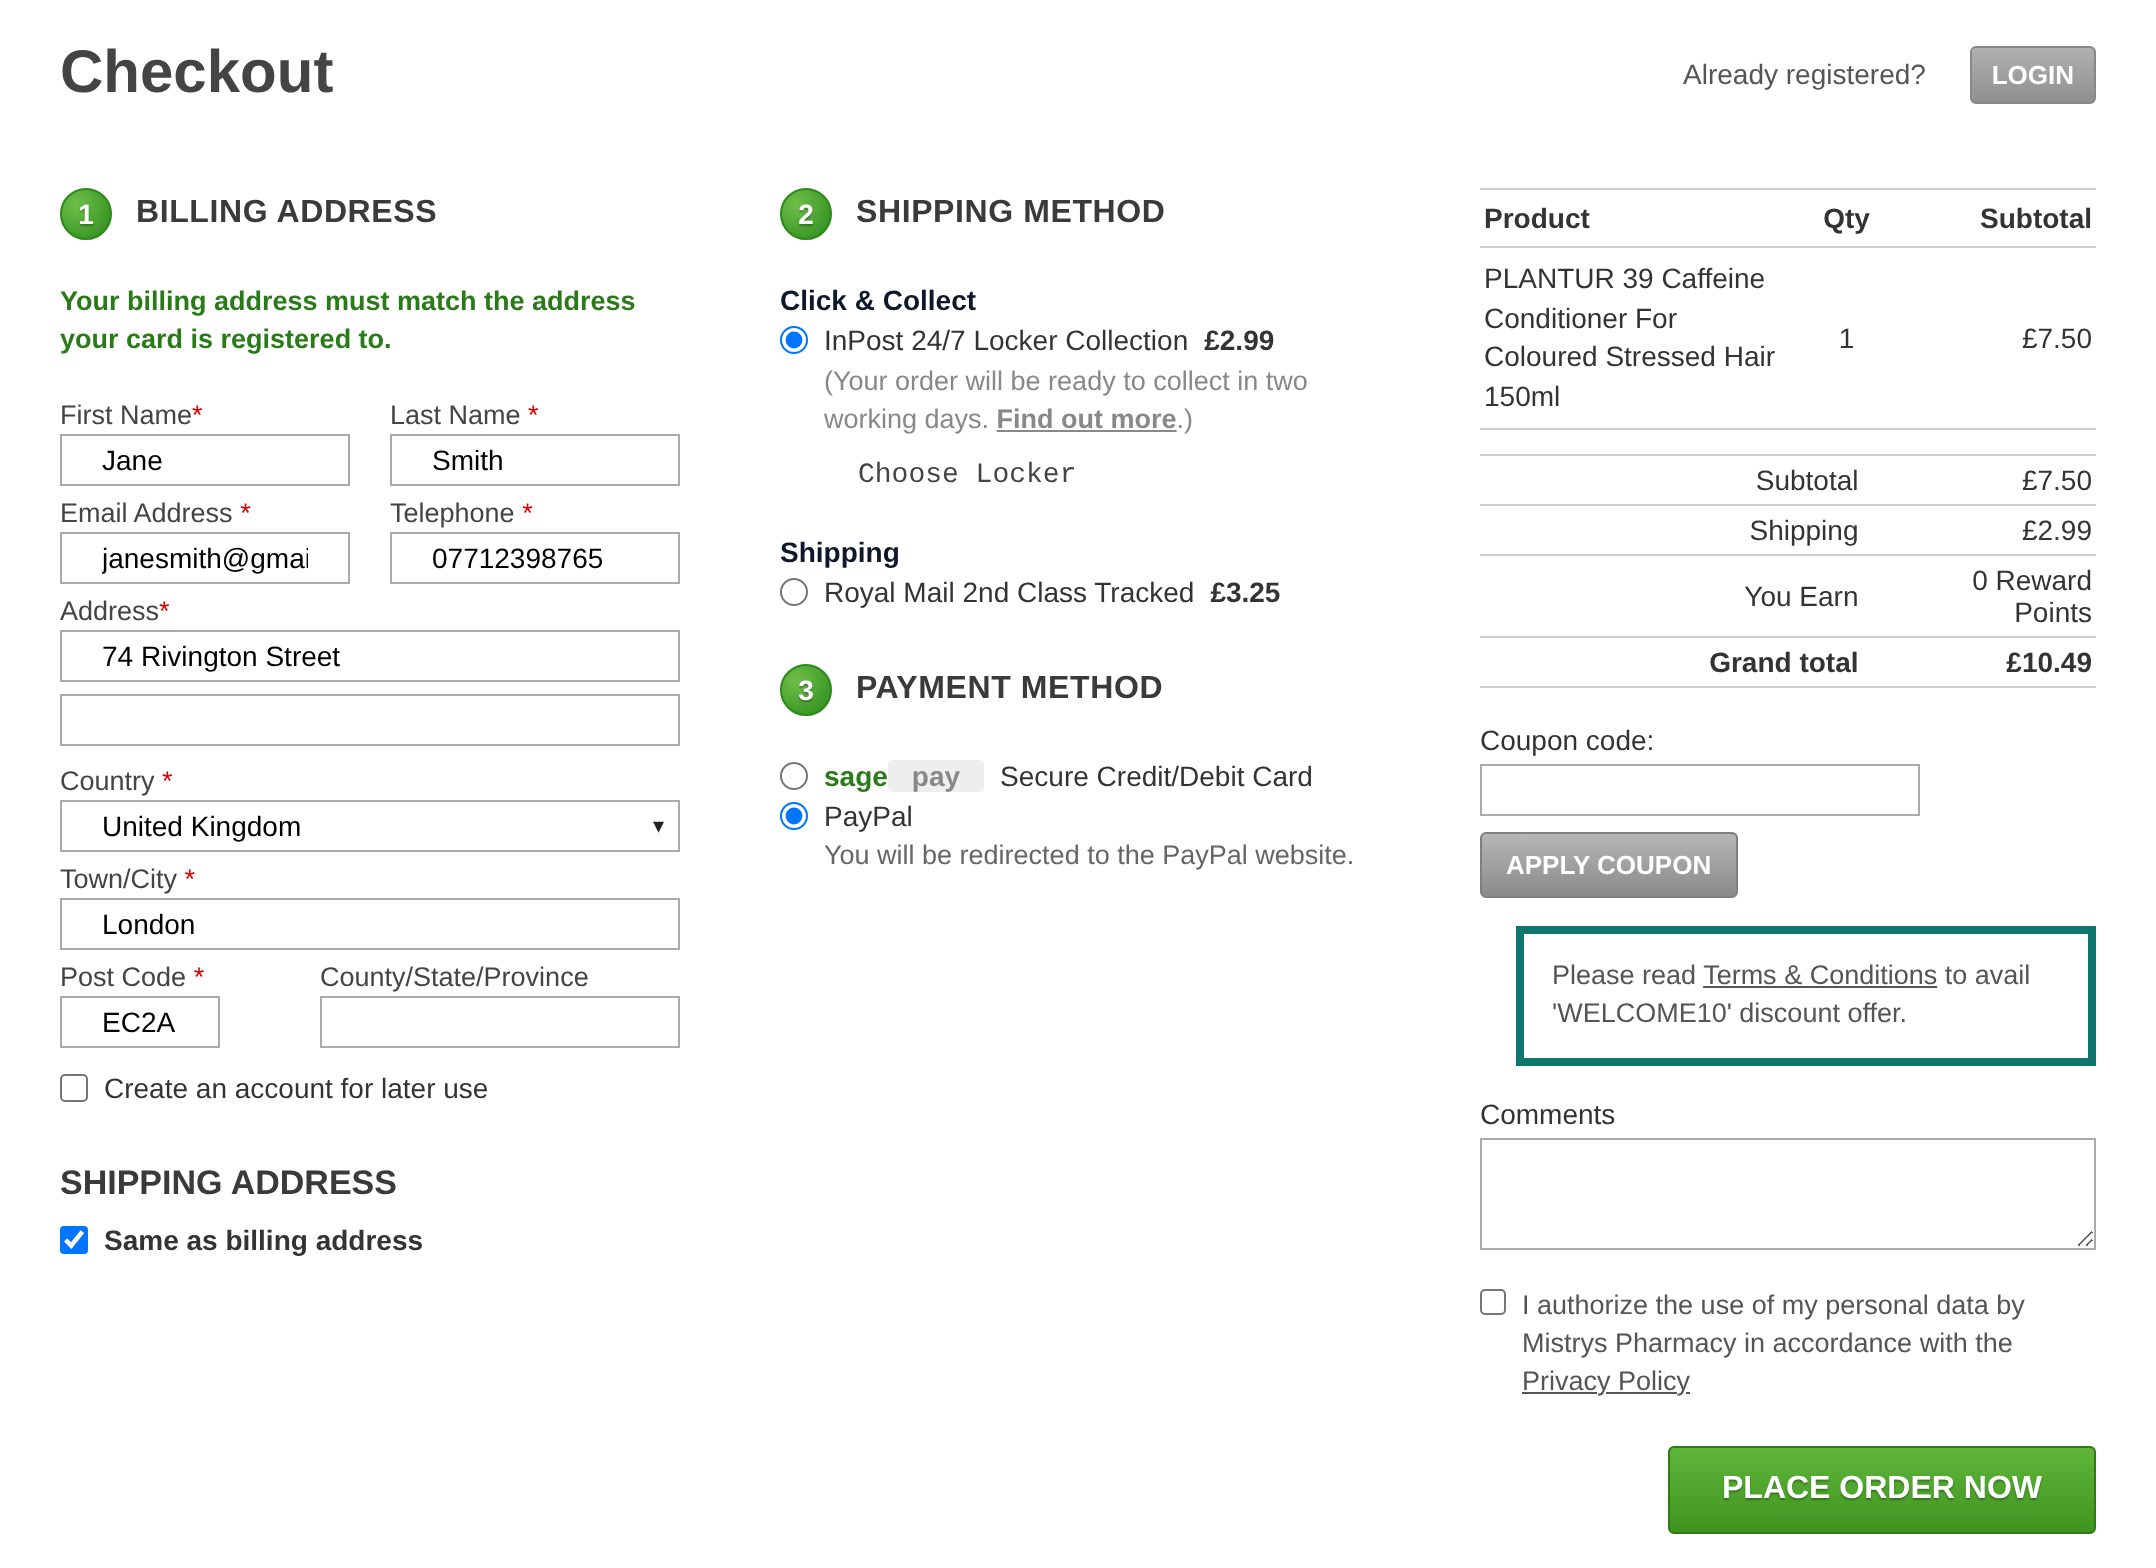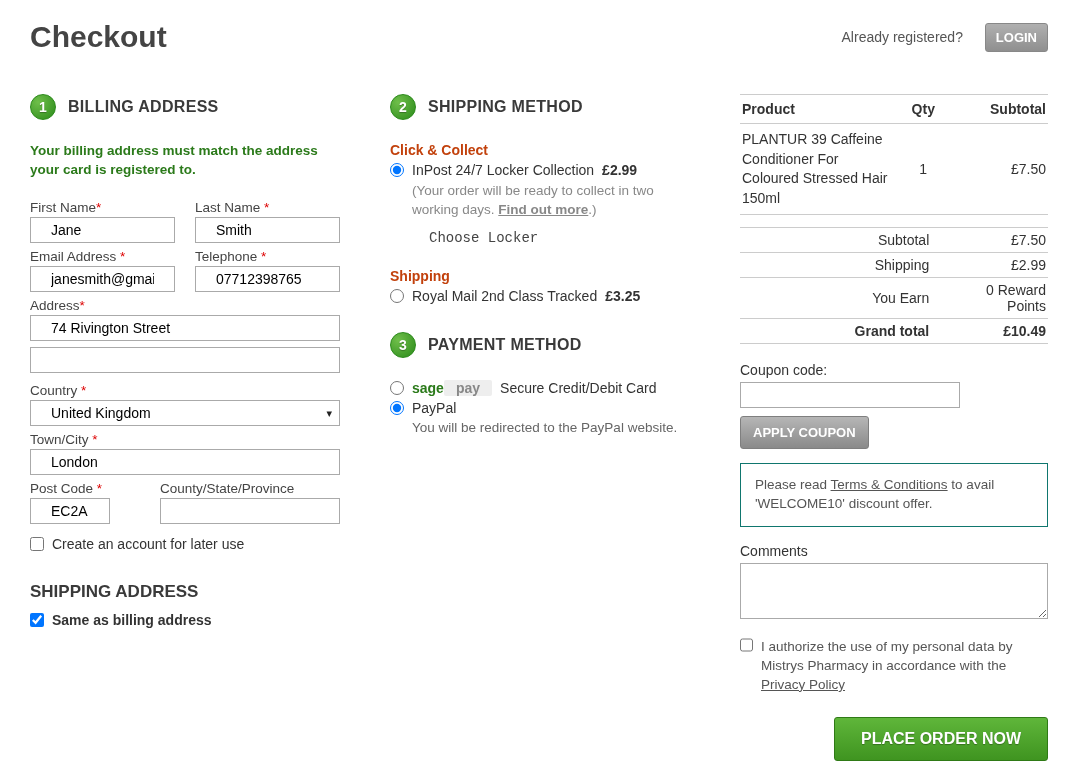--- a/index.html
+++ b/index.html
@@ -20,41 +20,41 @@
 .notice { color: #2b7a1a; font-weight: bold; font-size: 13.5px; line-height: 1.4; margin-bottom: 20px; }
 .field-row { display: flex; gap: 20px; margin-bottom: 6px; }
 .field { flex: 1; display: flex; flex-direction: column; }
 .label { font-size: 13.5px; color: #444; margin-bottom: 2px; }
 .req { color: #d00; }
 input[type=text], select, textarea { border: 1px solid #aaa; padding: 4px 20px; font-size: 14px; height: 26px; background: #fff; width: 100%; }
 textarea { height: 56px; resize: both; }
 .full { width: 100%; }
 .checkbox-row { display: flex; align-items: center; gap: 8px; margin-top: 12px; margin-bottom: 30px; font-size: 14px; color: #333; }
 .sub-heading { font-size: 17px; font-weight: bold; color: #3a3a3a; margin-bottom: 10px; }
-.ship-group-title { font-weight: bold; font-size: 14px; color: #c2410c; margin-bottom: 4px; }
+.ship-group-title { font-weight: bold; font-size: 14px; color: #0f172a; margin-bottom: 4px; }
 .radio-row { display: flex; align-items: center; gap: 8px; font-size: 14px; color: #333; margin-bottom: 4px; }
 .radio-row .price { font-weight: bold; }
 .ship-note { color: #888; font-size: 13.5px; margin-left: 22px; line-height: 1.4; }
 .ship-note a { color: #888; text-decoration: underline; cursor: pointer; font-weight: bold; }
 .choose-locker { margin-left: 39px; margin-top: 10px; margin-bottom: 22px; color: #444; font-size: 14px; font-family: Liberation Mono, monospace; }
 .sagepay { font-weight: bold; font-family: Arial; font-size: 14px; }
 .sagepay .sage { color: #2b7a1a; }
 .sagepay .pay { color: #888; background:#eee; padding:0 12px; border-radius:2px; }
 .paypal-note { margin-left: 22px; color: #666; font-size: 13.5px; margin-top: 4px; }
 .order-table { width: 100%; border-collapse: collapse; font-size: 14px; }
 .order-table th, .order-table td { text-align: left; padding: 6px 2px; }
 .order-table th:last-child, .order-table td:last-child { text-align: right; }
 .row-border-top { border-top: 1px solid #ccc; }
 .row-border-bottom { border-bottom: 1px solid #ccc; }
 .tot-row td { padding: 4px 2px; }
 .tot-row td:first-child { text-align: right; padding-right: 24px; }
 .grand td { font-weight: bold; }
 .coupon-label { margin-top: 18px; margin-bottom: 4px; color: #333; }
 .apply-btn { display: inline-block; background: linear-gradient(#b6b6b6,#8a8a8a); color: #fff; font-weight: bold; padding: 8px 12px; border-radius: 3px; border: 1px solid #7f7f7f; font-size: 13px; cursor: pointer; margin-top: 8px; }
-.terms-box { border: 1px solid #0f766e; padding: 12px 14px; margin-top: 14px; color: #555; font-size: 13.5px; line-height: 1.4; }
+.terms-box { border: 4px solid #0f766e; padding: 12px 14px; margin-top: 14px; color: #555; font-size: 13.5px; line-height: 1.4; margin-left: 18px; }
 .terms-box a { color: #555; text-decoration: underline; cursor: pointer; }
 .comments-label { margin-top: 16px; margin-bottom: 4px; }
 .auth-row { display: flex; align-items: flex-start; gap: 8px; margin-top: 16px; color: #555; font-size: 13.5px; line-height: 1.4; }
 .auth-row a { color: #555; text-decoration: underline; cursor: pointer; }
 .place-order-btn { display: block; margin-left: auto; margin-top: 22px; background: linear-gradient(#5fb63a,#3f9420); color: #fff; font-weight: bold; font-size: 16px; padding: 12px 26px; border: 1px solid #2f7a16; border-radius: 3px; cursor: pointer; text-shadow: 0 1px 1px rgba(0,0,0,.3); }
 input[type=checkbox], input[type=radio] { width: 14px; height: 14px; }
 .short { width: 104px; }
 select { appearance: none; background: #fff; padding-right: 20px; }
 .select-wrap { position: relative; }
 .select-wrap::after { content: "\25BE"; position: absolute; right: 8px; top: 50%; transform: translateY(-50%); font-size: 11px; color: #222; pointer-events: none; }

